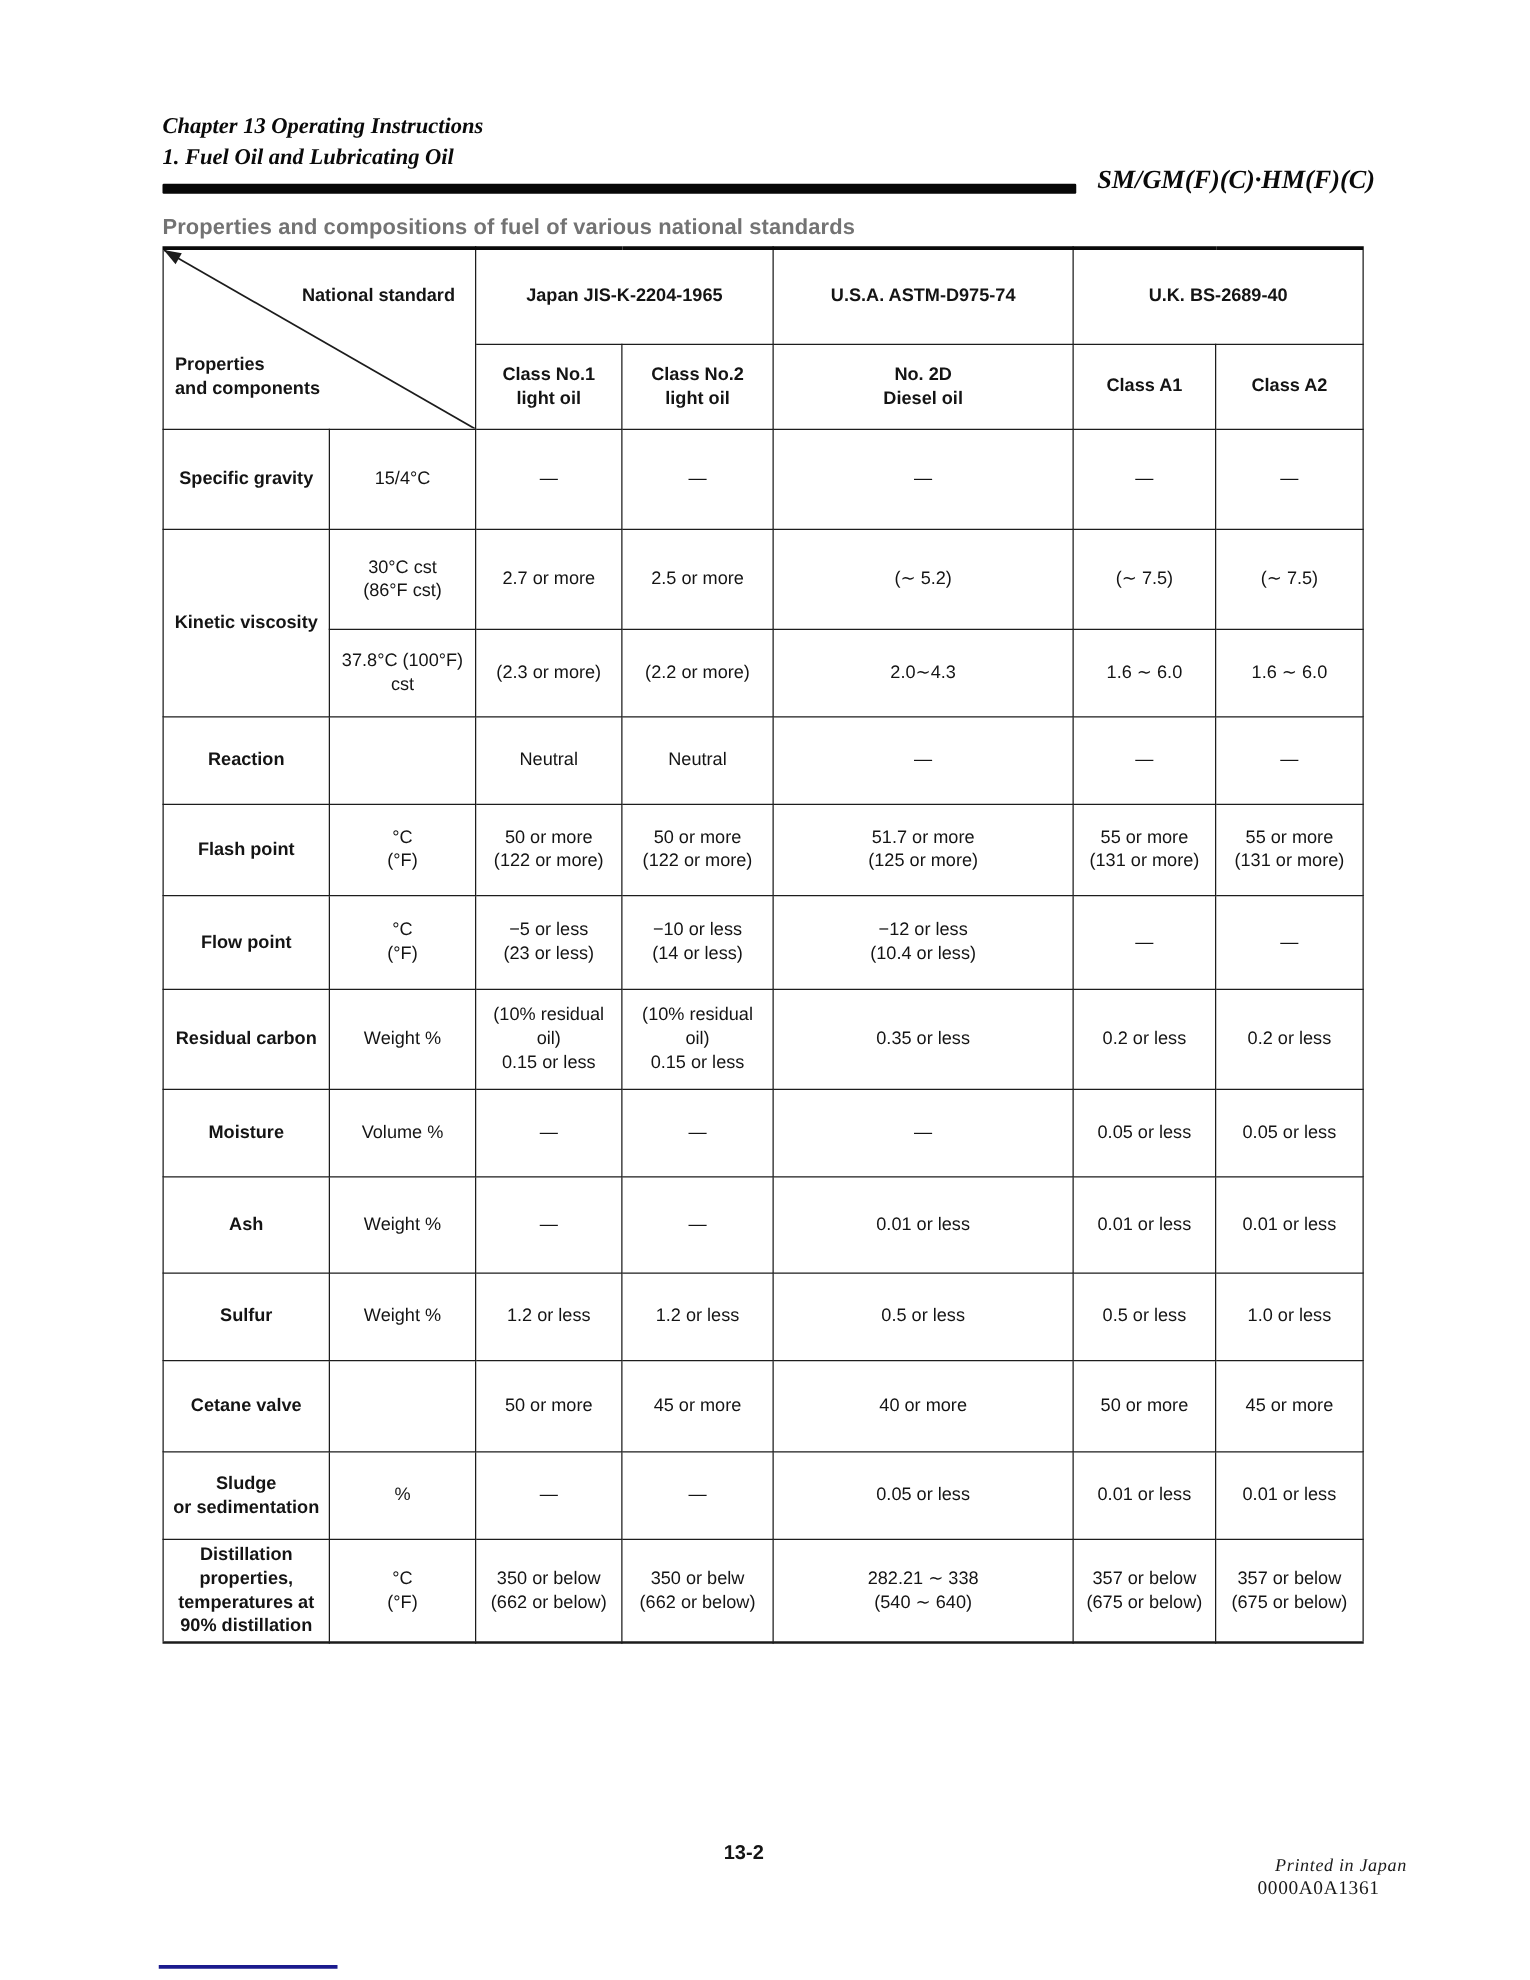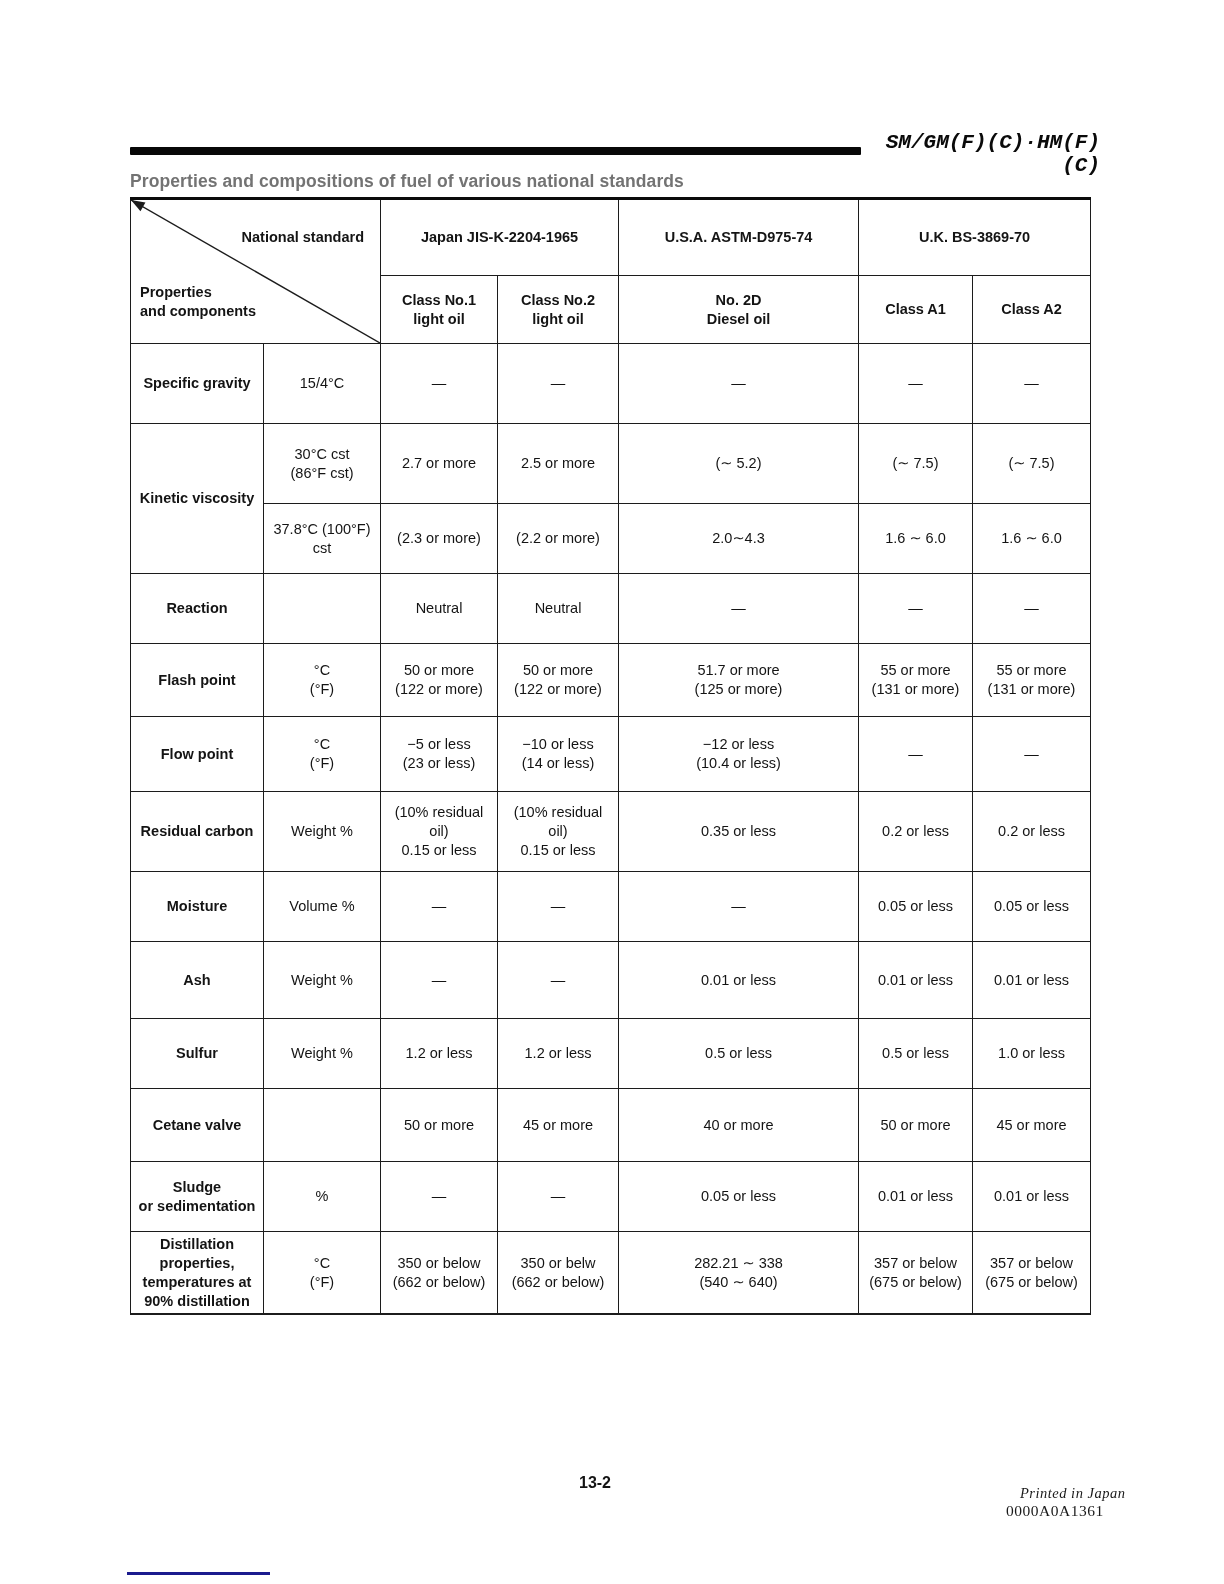--- a/index.html
+++ b/index.html
@@ -14,21 +14,21 @@
     font-family:"Liberation Serif","DejaVu Serif",serif;
     font-style:italic; font-weight:bold; font-size:18px; line-height:25px;
     color:#0a0a0a;
   }
   .rule-bar {
     position:absolute; left:130px; top:147px; width:731px; height:8px;
     background:#070707; border-radius:1px;
   }
   .model-code {
     position:absolute; left:858px; top:131px; width:242px; text-align:right;
-    font-family:Liberation Mono, monospace;
+    font-family:Liberation Serif, serif;
     font-style:italic; font-weight:bold; font-size:21px; color:#0a0a0a;
   }
   .section-title {
     position:absolute; left:130px; top:171px;
     font-weight:bold; font-size:17.5px; letter-spacing:0.1px; color:#737373;
   }
   
   .table-wrap { position:absolute; left:130px; top:197px; }
   table.fuel {
     border-collapse:collapse; table-layout:fixed; width:960px;
@@ -58,20 +58,24 @@
   }
   .print-line1 { font-style:italic; font-size:14.5px; padding-left:14px; letter-spacing:0.5px; }
   .print-line2 { font-size:15.5px; letter-spacing:0.5px; }
   .blue-line { position:absolute; left:127px; top:1572px; width:143px; height:2.5px; background:#1b1b8e; }
 </style>
 </head>
 <body>
 
 <div class="page">
 
+  <div class="chapter-block">
+    <div>Chapter 13 Operating Instructions</div>
+    <div>1. Fuel Oil and Lubricating Oil</div>
+  </div>
   <div class="rule-bar"></div>
   <div class="model-code">SM/GM(F)(C)·HM(F)(C)</div>
   <div class="section-title">Properties and compositions of fuel of various national standards</div>
 
   <div class="table-wrap">
     <table class="fuel">
       <colgroup>
         <col style="width:133px">
           <col style="width:117px">
           <col style="width:117px">
@@ -86,21 +90,21 @@
             <svg viewBox="0 0 250 145" preserveAspectRatio="none">
               <line x1="0" y1="0" x2="250" y2="145" stroke="#1c1c1c" stroke-width="1.4"></line>
               <polygon points="0,0 9.5,11.5 14.5,2.6" fill="#1c1c1c"></polygon>
             </svg>
             <span class="corner-top">National standard</span>
             <span class="corner-bottom">Properties
 and components</span>
           </th>
           <th colspan="2">Japan JIS-K-2204-1965</th>
           <th>U.S.A. ASTM-D975-74</th>
-          <th colspan="2">U.K. BS-3869-70</th>
+          <th colspan="2">U.K. BS-2689-40</th>
         </tr>
         <tr style="height:68px">
           <th class="pre">Class No.1
 light oil</th>
           <th class="pre">Class No.2
 light oil</th>
           <th class="pre">No. 2D
 Diesel oil</th>
           <th>Class A1</th>
           <th>Class A2</th>

